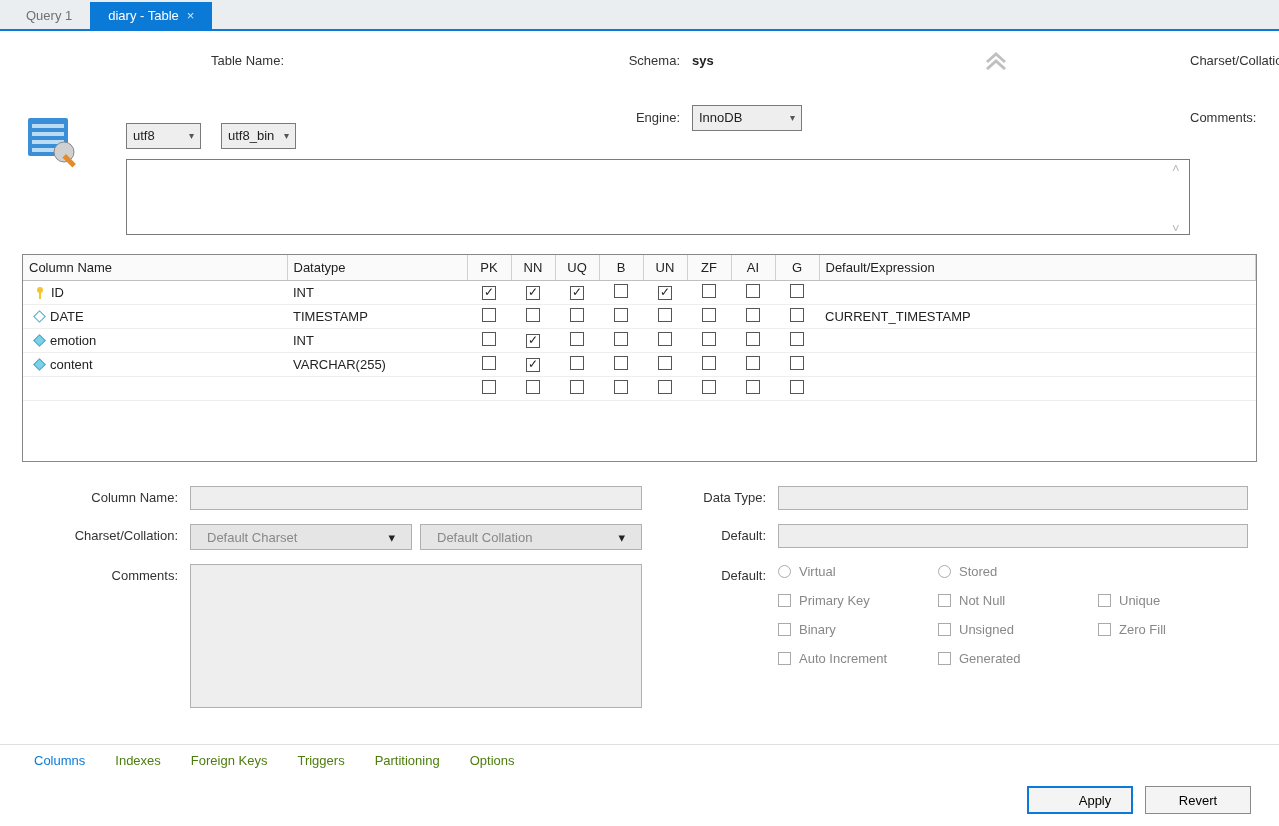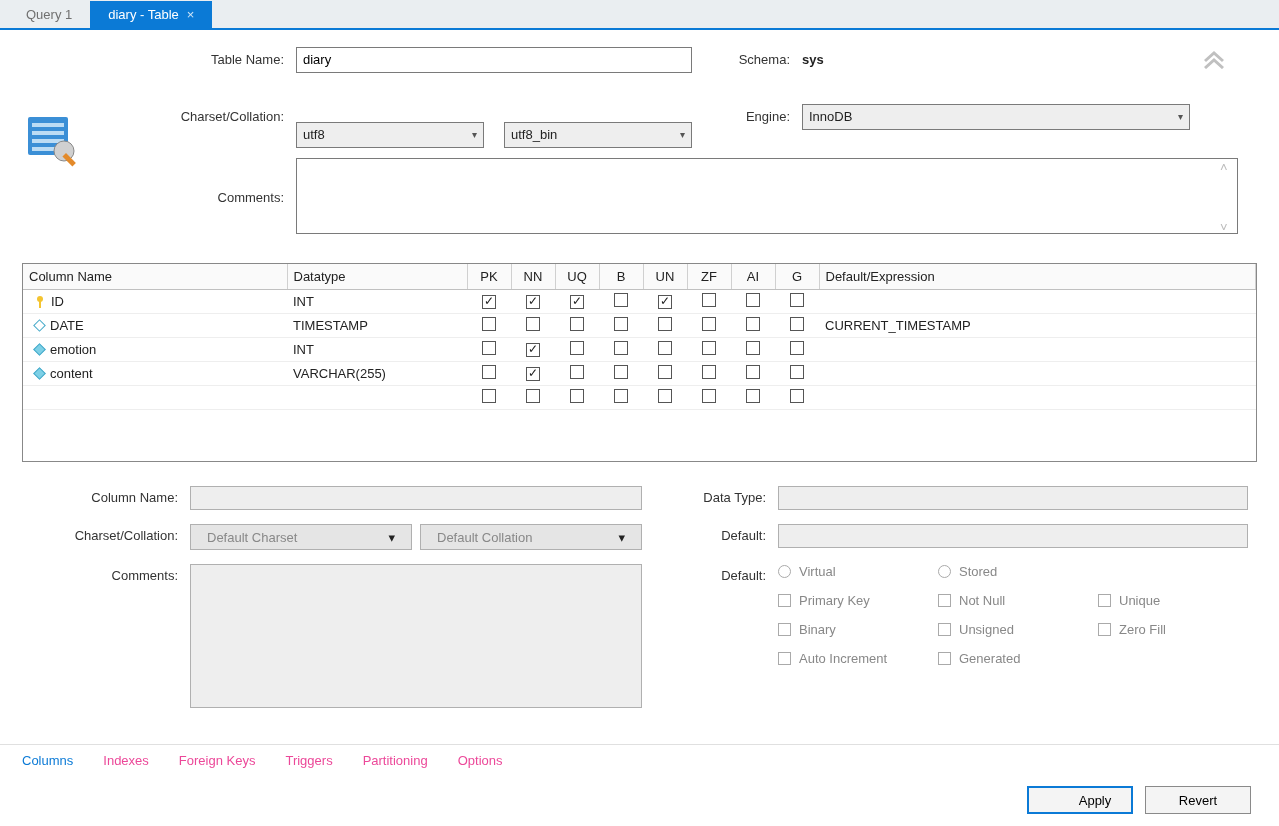--- a/index.html
+++ b/index.html
@@ -49,22 +49,22 @@
 .detail input[type=text] { height:24px; width:100%; border:1px solid #b0b0b0; background:#eee; }
 .detail .selgroup { display:flex; gap:8px; }
 .detail .selgroup .sel { flex:1; height:26px; border:1px solid #b0b0b0; background:#e5e5e5; padding:3px 16px; display:flex; align-items:center; justify-content:space-between; }
 .detail textarea { width:100%; height:144px; border:1px solid #b0b0b0; background:#eee; resize:none; }
 .storage-grid { display:grid; grid-template-columns: repeat(3, 150px); row-gap:14px; column-gap:10px; color:#888; }
 .storage-grid .opt { display:flex; align-items:center; gap:8px; }
 .radio { width:13px; height:13px; border:1px solid #aaa; border-radius:50%; display:inline-block; }
 .chk { width:13px; height:13px; border:1px solid #aaa; display:inline-block; }
 
 
-.bottom-tabs { margin-top: 36px; padding-left: 18px; display:flex; gap:22px; border-top:1px solid #e0e0e0; padding-top:6px; }
-.bottom-tabs .btab { color:#ec4899; cursor:pointer; padding:2px 4px; }
+.bottom-tabs { margin-top: 36px; padding-left: 30px; display:flex; gap:22px; border-top:1px solid #e0e0e0; padding-top:6px; }
+.bottom-tabs .btab { color:#4d7c0f; cursor:pointer; padding:2px 4px; }
 .bottom-tabs .btab.active { color:#0b7ad6; }
 
 
 .actions { display:flex; justify-content:flex-end; gap:12px; padding:16px 28px 12px 0; }
 .actions button { width:106px; height:28px; border:1px solid #8a8a8a; background:#f4f4f4; cursor:pointer; }
 .actions button.primary { border:2px solid #0b7ad6;padding-left:36px; }
 
 
 .ta-wrap { position: relative; grid-column: span 2; }
 .ta-wrap .sb { position: absolute; right:2px; top:2px; bottom:2px; width:16px; display:flex; flex-direction:column; justify-content:space-between; color:#bbb; font-size:10px; }
@@ -90,21 +90,20 @@
       <rect x="10" y="14" width="32" height="4" fill="#bcdcf4"></rect>
       <rect x="10" y="22" width="32" height="4" fill="#bcdcf4"></rect>
       <rect x="10" y="30" width="32" height="4" fill="#bcdcf4"></rect>
       <rect x="10" y="38" width="32" height="4" fill="#bcdcf4"></rect>
       <circle cx="42" cy="42" r="10" fill="#d0d0d0" stroke="#888"></circle>
       <rect x="44" y="44" width="14" height="5" fill="#e38a2a" transform="rotate(45 44 44)"></rect>
     </svg>
   </div>
 
   <div class="lbl">Table Name:</div>
-  <input type="text" value="diary" style="">
   <div class="lbl">Schema:</div>
   <div class="bold">sys</div>
   <div class="collapse-arrow">
     <svg width="26" height="22" viewBox="0 0 26 22">
           <path d="M4 14 L13 6 L22 14" stroke="#c0c0c0" stroke-width="3" fill="none"></path>
           <path d="M4 21 L13 13 L22 21" stroke="#c0c0c0" stroke-width="3" fill="none"></path>
         </svg>
   </div>
 
   <div class="lbl">Charset/Collation:</div>

